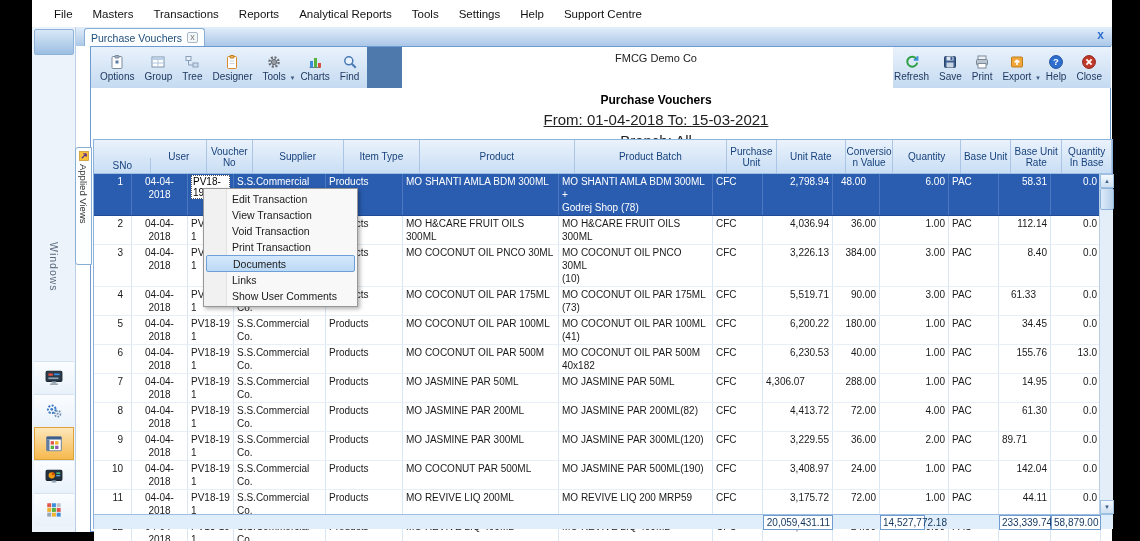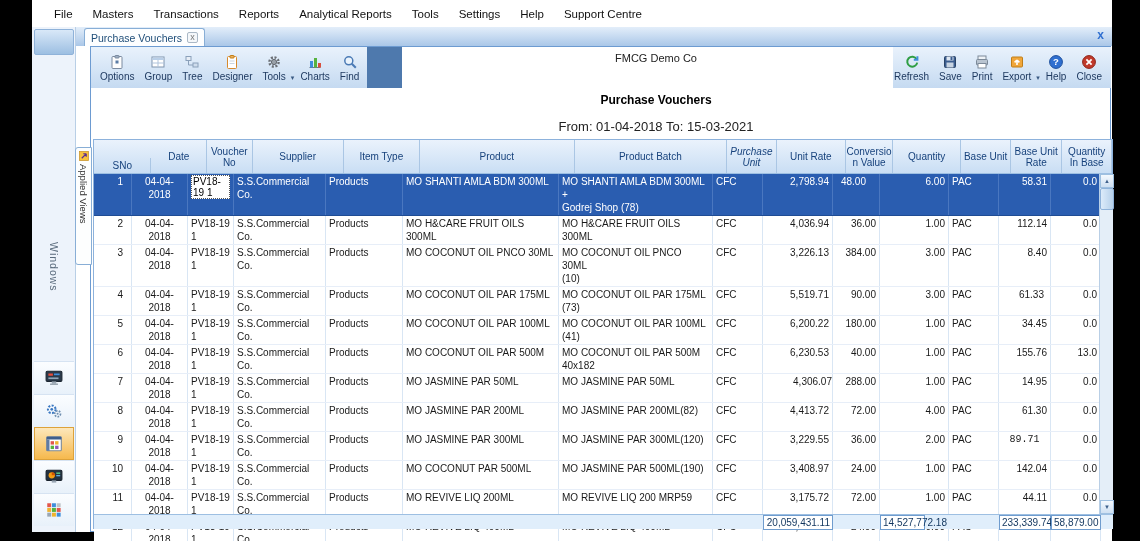--- a/index.html
+++ b/index.html
@@ -36,21 +36,21 @@
   .tb-square { position:absolute; left:276px; top:0; width:35px; height:41px; background:#4e79ad; }
   .grip { width:5px; height:34px; margin:0 2px; background-image:radial-gradient(circle,#93a9c2 1px,transparent 1.2px); background-size:4px 4px; background-position:center; }
   .tbtn { display:flex; flex-direction:column; align-items:center; justify-content:center; padding:2px 5px; height:38px; border-radius:2px; cursor:pointer; }
   .tbtn .lbl { font-size:10px; color:#1f3a60; margin-top:1px; white-space:nowrap; }
   .caret { font-size:7px; color:#3a5millar; color:#3a5a82; align-self:flex-end; margin:0 1px 6px 0; }
 
   
   .rep-head { position:absolute; left:100px; top:0; width:930px; text-align:center; }
   .rep-company { font-size:11px; color:#222; margin-top:5px; }
   .rep-title { font-size:12px; font-weight:bold; color:#000; margin-top:29px; }
-  .rep-range, .rep-branch { font-size:13px; color:#222; margin-top:12px; }
+  .rep-range, .rep-branch { font-size:15px; color:#222; margin-top:4px;text-decoration:underline; }
 
   
   .applied-tab { position:absolute; left:43px; top:147px; width:17px; height:118px; background:#fdfefe; border:1px solid #88aed6; border-radius:3px 0 0 3px; display:flex; flex-direction:column; align-items:center; padding-top:2px; z-index:30; }
   .applied-tab span.txt { writing-mode:vertical-rl; font-size:9.5px; color:#333; margin-top:2px; }
 
   
   .grid { position:absolute; left:2px; top:92px; width:1020px; height:390px; border:1px solid #8db2dc; background:#fff; }
   .ghead { display:flex; height:34px; background:linear-gradient(#eaf2fc,#c9def4); border-bottom:1px solid #9dbfe2; }
   .th { font-size:10px; color:#17427c; display:flex; align-items:center; justify-content:center; text-align:center; border-right:1px solid #aac6e4; padding:1px 2px; line-height:11px; cursor:pointer; }
   .gbody { position:relative; }
@@ -327,27 +327,27 @@
       <div class="rep-head">
         <div class="rep-company">FMCG Demo Co</div>
         <div class="rep-title">Purchase Vouchers</div>
         <div class="rep-range">From: 01-04-2018 To: 15-03-2021</div>
         <div class="rep-branch">Branch: All</div>
       </div>
 
       <div class="grid">
         <div class="ghead">
             <div class="th" style="width: 58px; margin-top: 18px;">SNo</div>
-            <div class="th" style="width: 56px;">Date</div>
+            <div class="th" style="width: 56px;">User</div>
             <div class="th" style="width: 46px;">Voucher No</div>
             <div class="th" style="width: 92px;">Supplier</div>
             <div class="th" style="width: 77px;">Item Type</div>
             <div class="th" style="width: 156px;">Product</div>
             <div class="th" style="width: 154px;">Product Batch</div>
-            <div class="th" style="width: 50px; font-style: italic;">Purchase Unit</div>
+            <div class="th" style="width: 50px;">Purchase Unit</div>
             <div class="th" style="width: 70px;">Unit Rate</div>
             <div class="th" style="width: 47px;">Conversio n Value</div>
             <div class="th" style="width: 69px;">Quantity</div>
             <div class="th" style="width: 50px;">Base Unit</div>
             <div class="th" style="width: 52px;">Base Unit Rate</div>
             <div class="th" style="width: 50px;">Quantity In Base</div>
           </div>
         <div class="gbody">
             <div class="tr sel" style="min-height: 29px;">
               <div class="td" style="width: 38px; text-align: right; padding-right: 8px;">1</div>
@@ -405,21 +405,21 @@
               <div class="td" style="width: 46px; text-align: left;">PV18-19 1</div>
               <div class="td" style="width: 92px; text-align: left;">S.S.Commercial Co.</div>
               <div class="td" style="width: 77px; text-align: left;">Products</div>
               <div class="td" style="width: 156px; text-align: left;">MO COCONUT OIL PAR 175ML</div>
               <div class="td" style="width: 154px; text-align: left;">MO COCONUT OIL PAR 175ML (73)</div>
               <div class="td" style="width: 50px; text-align: left;">CFC</div>
               <div class="td" style="width: 70px; text-align: right; padding-right: 3px;">5,519.71</div>
               <div class="td" style="width: 47px; text-align: right; padding-right: 3px;">90.00</div>
               <div class="td" style="width: 69px; text-align: right; padding-right: 3px;">3.00</div>
               <div class="td" style="width: 50px; text-align: left;">PAC</div>
-              <div class="td" style="width: 52px; text-align: right; padding-right: 6px;">61.33</div>
+              <div class="td" style="width: 52px; text-align: right; padding-right: 14px;">61.33</div>
               <div class="td" style="width: 50px; text-align: right; padding-right: 3px;">0.0</div>
             </div>
             <div class="tr" style="min-height: 15px;">
               <div class="td" style="width: 38px; text-align: right; padding-right: 8px;">5</div>
               <div class="td" style="width: 56px; text-align: center;">04-04-2018</div>
               <div class="td" style="width: 46px; text-align: left;">PV18-19 1</div>
               <div class="td" style="width: 92px; text-align: left;">S.S.Commercial Co.</div>
               <div class="td" style="width: 77px; text-align: left;">Products</div>
               <div class="td" style="width: 156px; text-align: left;">MO COCONUT OIL PAR 100ML</div>
               <div class="td" style="width: 154px; text-align: left;">MO COCONUT OIL PAR 100ML (41)</div>
@@ -450,21 +450,21 @@
             </div>
             <div class="tr" style="min-height: 15px;">
               <div class="td" style="width: 38px; text-align: right; padding-right: 8px;">7</div>
               <div class="td" style="width: 56px; text-align: center;">04-04-2018</div>
               <div class="td" style="width: 46px; text-align: left;">PV18-19 1</div>
               <div class="td" style="width: 92px; text-align: left;">S.S.Commercial Co.</div>
               <div class="td" style="width: 77px; text-align: left;">Products</div>
               <div class="td" style="width: 156px; text-align: left;">MO JASMINE PAR 50ML</div>
               <div class="td" style="width: 154px; text-align: left;">MO JASMINE PAR 50ML</div>
               <div class="td" style="width: 50px; text-align: left;">CFC</div>
-              <div class="td" style="width: 70px; text-align: right; padding-right: 0;">4,306.07</div>
+              <div class="td" style="width: 70px; padding-right: 0;">4,306.07</div>
               <div class="td" style="width: 47px; text-align: right; padding-right: 3px;">288.00</div>
               <div class="td" style="width: 69px; text-align: right; padding-right: 3px;">1.00</div>
               <div class="td" style="width: 50px; text-align: left;">PAC</div>
               <div class="td" style="width: 52px; text-align: right; padding-right: 3px;">14.95</div>
               <div class="td" style="width: 50px; text-align: right; padding-right: 3px;">0.0</div>
             </div>
             <div class="tr" style="min-height: 15px;">
               <div class="td" style="width: 38px; text-align: right; padding-right: 8px;">8</div>
               <div class="td" style="width: 56px; text-align: center;">04-04-2018</div>
               <div class="td" style="width: 46px; text-align: left;">PV18-19 1</div>
@@ -486,21 +486,21 @@
               <div class="td" style="width: 46px; text-align: left;">PV18-19 1</div>
               <div class="td" style="width: 92px; text-align: left;">S.S.Commercial Co.</div>
               <div class="td" style="width: 77px; text-align: left;">Products</div>
               <div class="td" style="width: 156px; text-align: left;">MO JASMINE PAR 300ML</div>
               <div class="td" style="width: 154px; text-align: left;">MO JASMINE PAR 300ML(120)</div>
               <div class="td" style="width: 50px; text-align: left;">CFC</div>
               <div class="td" style="width: 70px; text-align: right; padding-right: 3px;">3,229.55</div>
               <div class="td" style="width: 47px; text-align: right; padding-right: 3px;">36.00</div>
               <div class="td" style="width: 69px; text-align: right; padding-right: 3px;">2.00</div>
               <div class="td" style="width: 50px; text-align: left;">PAC</div>
-              <div class="td" style="width: 52px; text-align: center; padding-right: 3px; font-family: Liberation Mono, monospace;">89.71</div>
+              <div class="td" style="width: 52px; text-align: left; padding-right: 3px;">89.71</div>
               <div class="td" style="width: 50px; text-align: right; padding-right: 3px;">0.0</div>
             </div>
             <div class="tr" style="min-height: 15px;">
               <div class="td" style="width: 38px; text-align: right; padding-right: 8px;">10</div>
               <div class="td" style="width: 56px; text-align: center;">04-04-2018</div>
               <div class="td" style="width: 46px; text-align: left;">PV18-19 1</div>
               <div class="td" style="width: 92px; text-align: left;">S.S.Commercial Co.</div>
               <div class="td" style="width: 77px; text-align: left;">Products</div>
               <div class="td" style="width: 156px; text-align: left;">MO COCONUT PAR 500ML</div>
               <div class="td" style="width: 154px; text-align: left;">MO JASMINE PAR 500ML(190)</div>
@@ -562,14 +562,23 @@
     <div class="applied-tab">
       <span>
           <svg width="12" height="12" viewBox="0 0 16 16" xmlns="http://www.w3.org/2000/svg">
             <rect x="2" y="2" width="12" height="12" fill="#f8c23a" stroke="#c8922a"></rect>
             <path d="M5 11l6-6M11 5H7M11 5v4" stroke="#5b2d8e" stroke-width="1.5" fill="none"></path>
           </svg>
         </span>
       <span class="txt">Applied Views</span>
     </div>
 
+    <div class="ctx">
+        <div class="ctx-item">Edit Transaction</div>
+        <div class="ctx-item">View Transaction</div>
+        <div class="ctx-item">Void Transaction</div>
+        <div class="ctx-item">Print Transaction</div>
+        <div class="ctx-item hl">Documents</div>
+        <div class="ctx-item">Links</div>
+        <div class="ctx-item">Show User Comments</div>
+      </div>
   </div>
 </div>
 
 </body></html>

